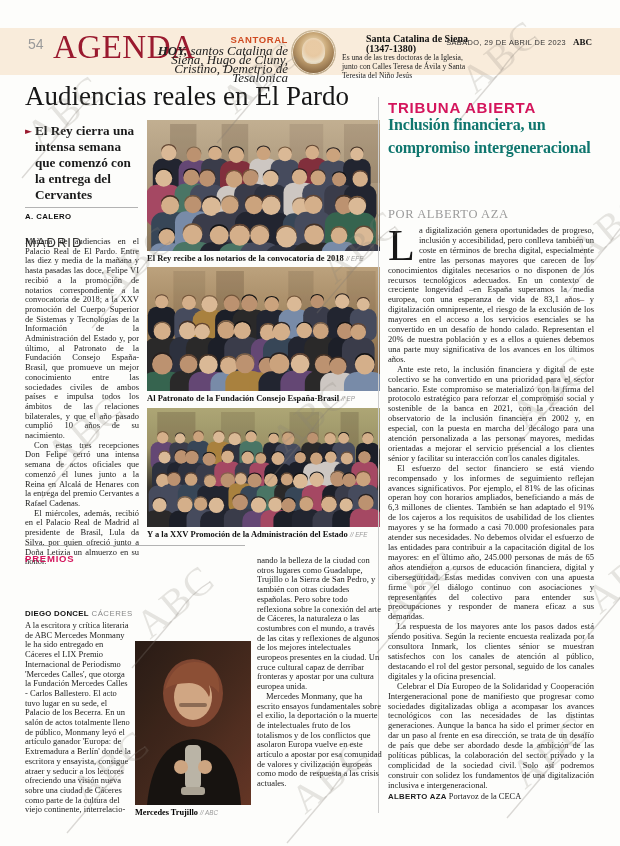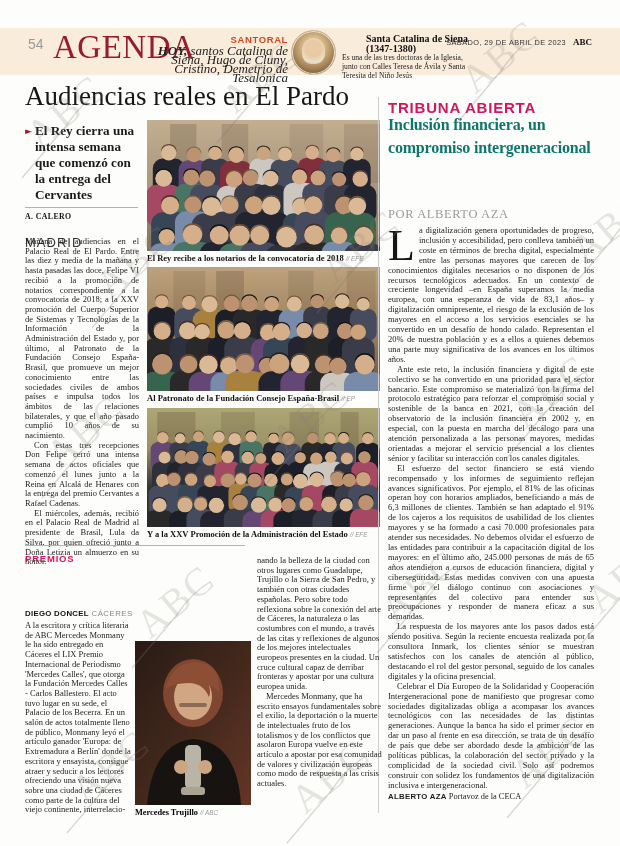--- a/index.html
+++ b/index.html
@@ -24,21 +24,21 @@
   .dateline{position:absolute;right:28px;top:37px;font-size:7.4px;color:#333;letter-spacing:.4px;font-family:"Liberation Sans",sans-serif;}
   .dateline b{font-family:"Liberation Serif",serif;font-size:9px;color:#111;margin-left:7px;letter-spacing:0;}
 
   
   .headline{position:absolute;left:25px;top:82px;width:360px;font-size:27px;line-height:1.05;color:#161616;}
   .standfirst{position:absolute;left:25px;top:123px;width:114px;display:flex;}
   .standfirst .arr{color:#9a1a2f;font-size:9px;line-height:16px;margin-right:3px;font-family:"DejaVu Sans",sans-serif;}
   .standfirst .sf-t{font-size:13.2px;line-height:16px;color:#1a1a1a;font-weight:bold;}
   .rule-h{position:absolute;background:#b3b3b3;height:1px;}
   .byline{position:absolute;left:25px;top:212px;font-family:"Liberation Sans",sans-serif;}
-  .byline .nm{font-size:7.8px;font-weight:bold;color:#111;letter-spacing:.4px;font-family:Liberation Serif, serif;}
+  .byline .nm{font-size:7.8px;font-weight:bold;color:#111;letter-spacing:.4px;}
   .byline .pl{font-size:13px;color:#333;letter-spacing:1px;margin-top:14px;}
   .bodycol{position:absolute;left:25px;top:237px;width:114px;font-size:8.5px;line-height:9.7px;color:#1c1c1c;text-align:justify;}
   .bodycol p{margin:0;}
   p.ind{text-indent:9px;}
 
   
   .photo{position:absolute;left:147px;width:233px;overflow:hidden;background:#9a8a6c;}
   .photo svg{display:block;filter:blur(.45px) saturate(.92);}
   .cap{position:absolute;left:147px;width:233px;font-size:8.5px;line-height:10px;color:#111;}
   .cap .cap-t{font-weight:bold;}

